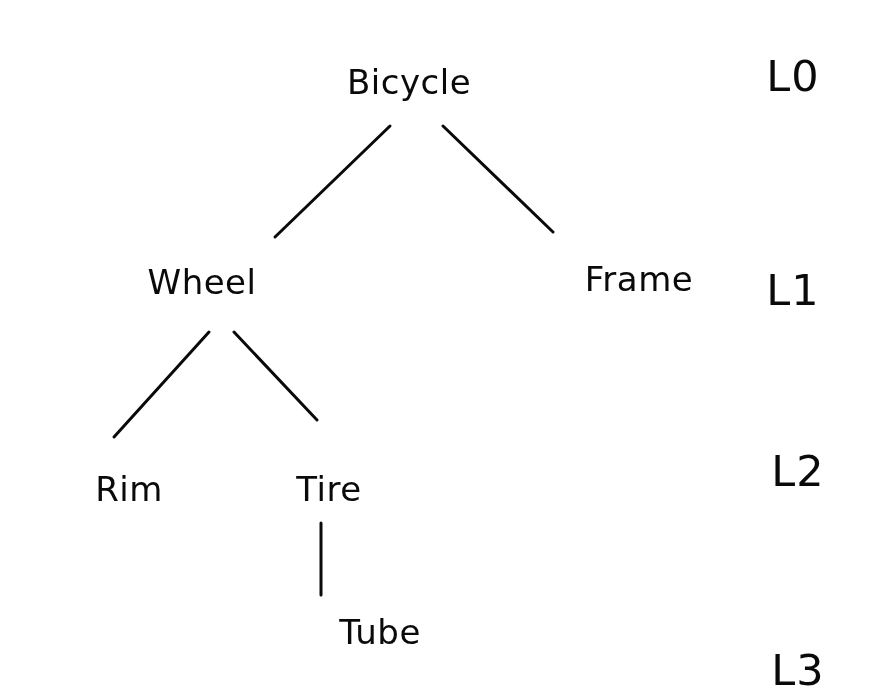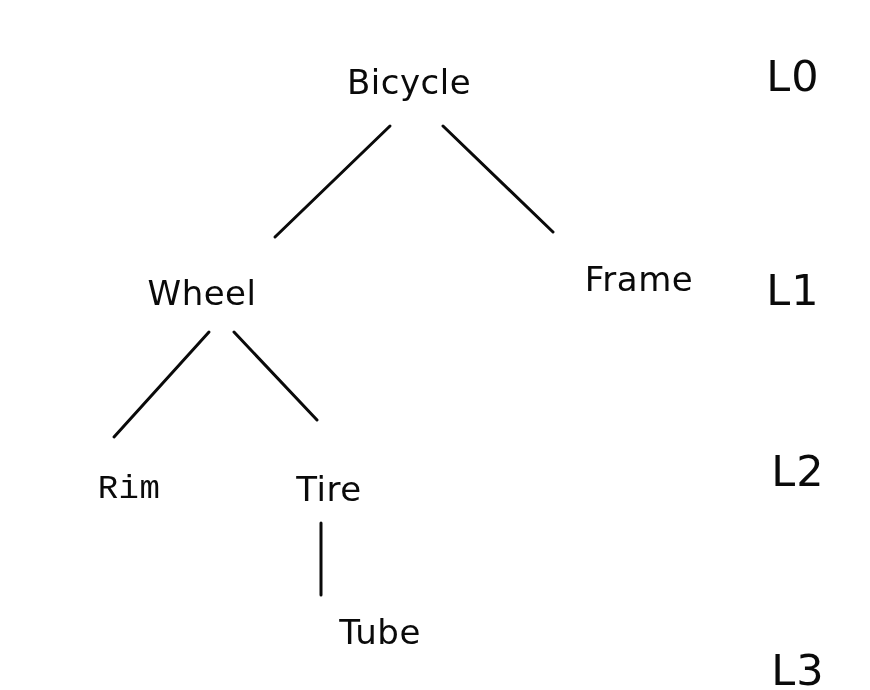--- a/index.html
+++ b/index.html
@@ -55,25 +55,25 @@
   <svg id="edge-layer" viewBox="0 0 870 690" width="870" height="690" aria-hidden="true">
     <line x1="390" y1="126" x2="275" y2="237" stroke="#0a0a0a" stroke-width="3" stroke-linecap="round"></line>
     <line x1="443" y1="126" x2="553" y2="232" stroke="#0a0a0a" stroke-width="3" stroke-linecap="round"></line>
     <line x1="209" y1="332" x2="114" y2="437" stroke="#0a0a0a" stroke-width="3" stroke-linecap="round"></line>
     <line x1="234" y1="332" x2="317" y2="420" stroke="#0a0a0a" stroke-width="3" stroke-linecap="round"></line>
     <line x1="321" y1="523" x2="321" y2="595" stroke="#0a0a0a" stroke-width="3" stroke-linecap="round"></line>
   </svg>
 
   <div class="node-label" style="left:409px; top:82px;">Bicycle</div>
 
-  <div class="node-label" style="left:202px; top:293px;">Wheel</div>
+  <div class="node-label" style="left:202px; top:282px;">Wheel</div>
 
   <div class="node-label" style="left:639px; top:279px;">Frame</div>
 
-  <div class="node-label" style="left:129px; top:489px;font-family:Liberation Mono, monospace;">Rim</div>
+  <div class="node-label" style="left:129px; top:489px;">Rim</div>
 
   <div class="node-label" style="left:329px; top:489px;">Tire</div>
 
   <div class="node-label" style="left:332px; top:632px;margin-left:48px;">Tube</div>
 
   <div class="level-label" style="left:793px; top:76px;">L0</div>
 
   <div class="level-label" style="left:793px; top:290px;">L1</div>
 
   <div class="level-label" style="left:798px; top:471px;">L2</div>

